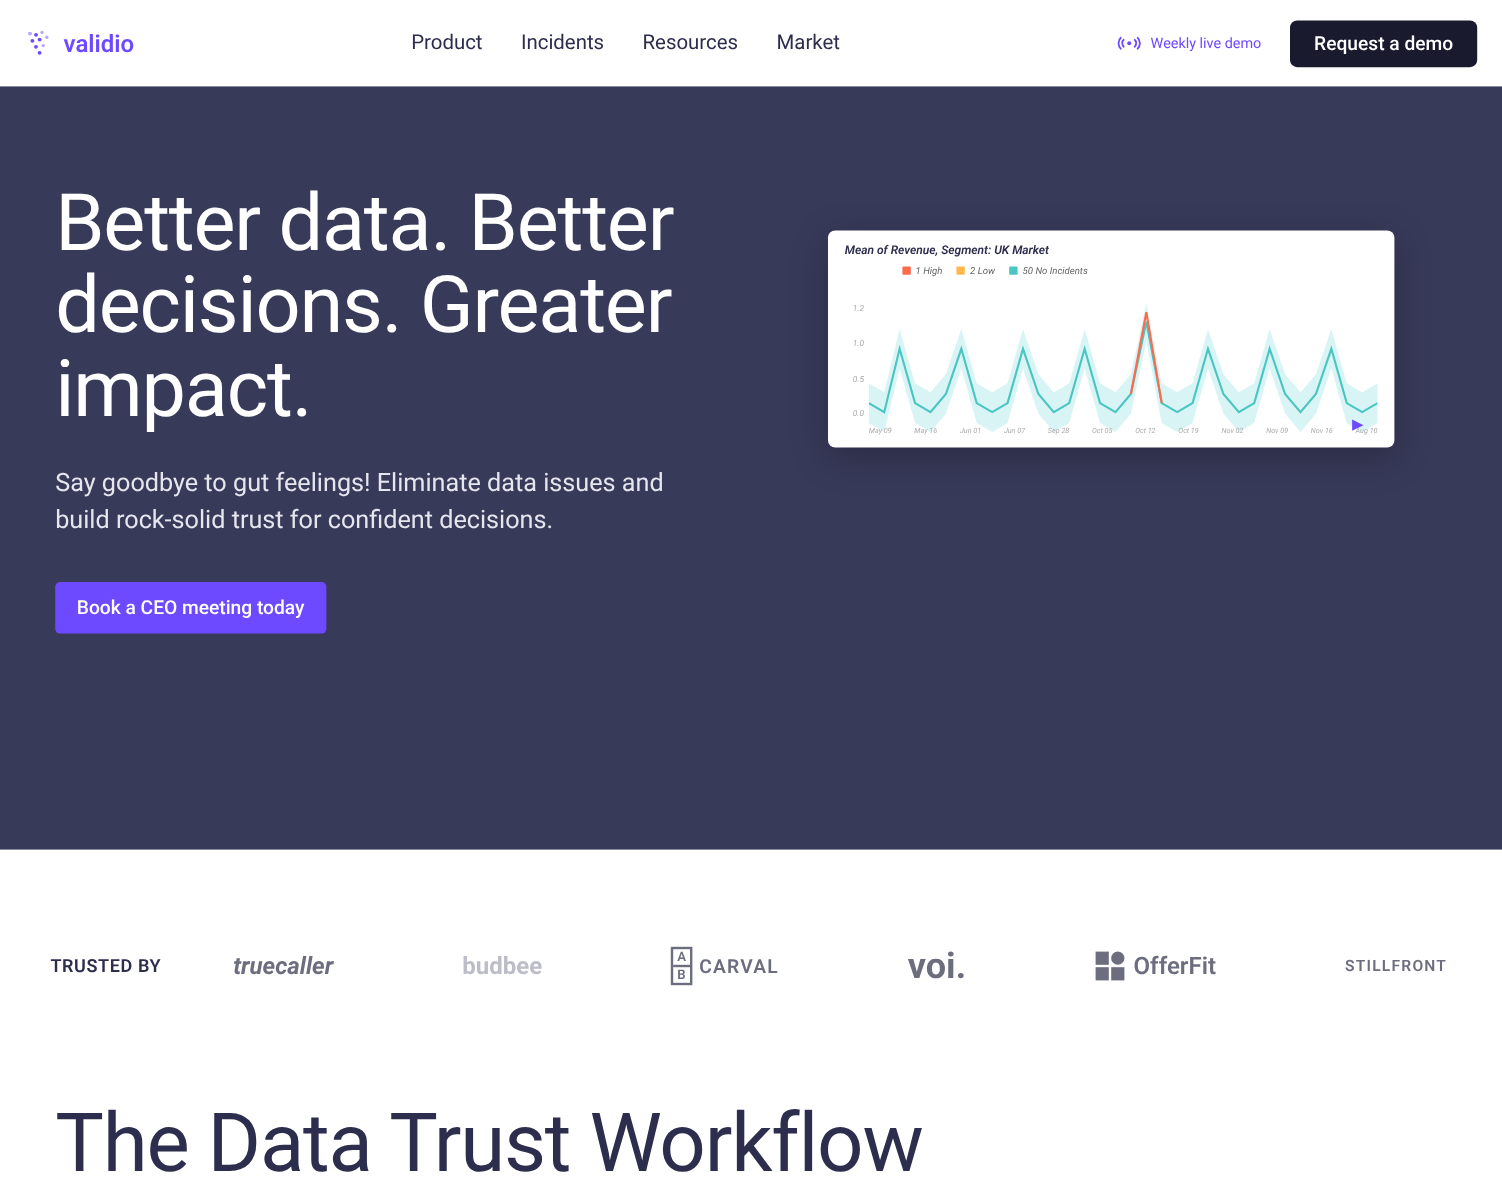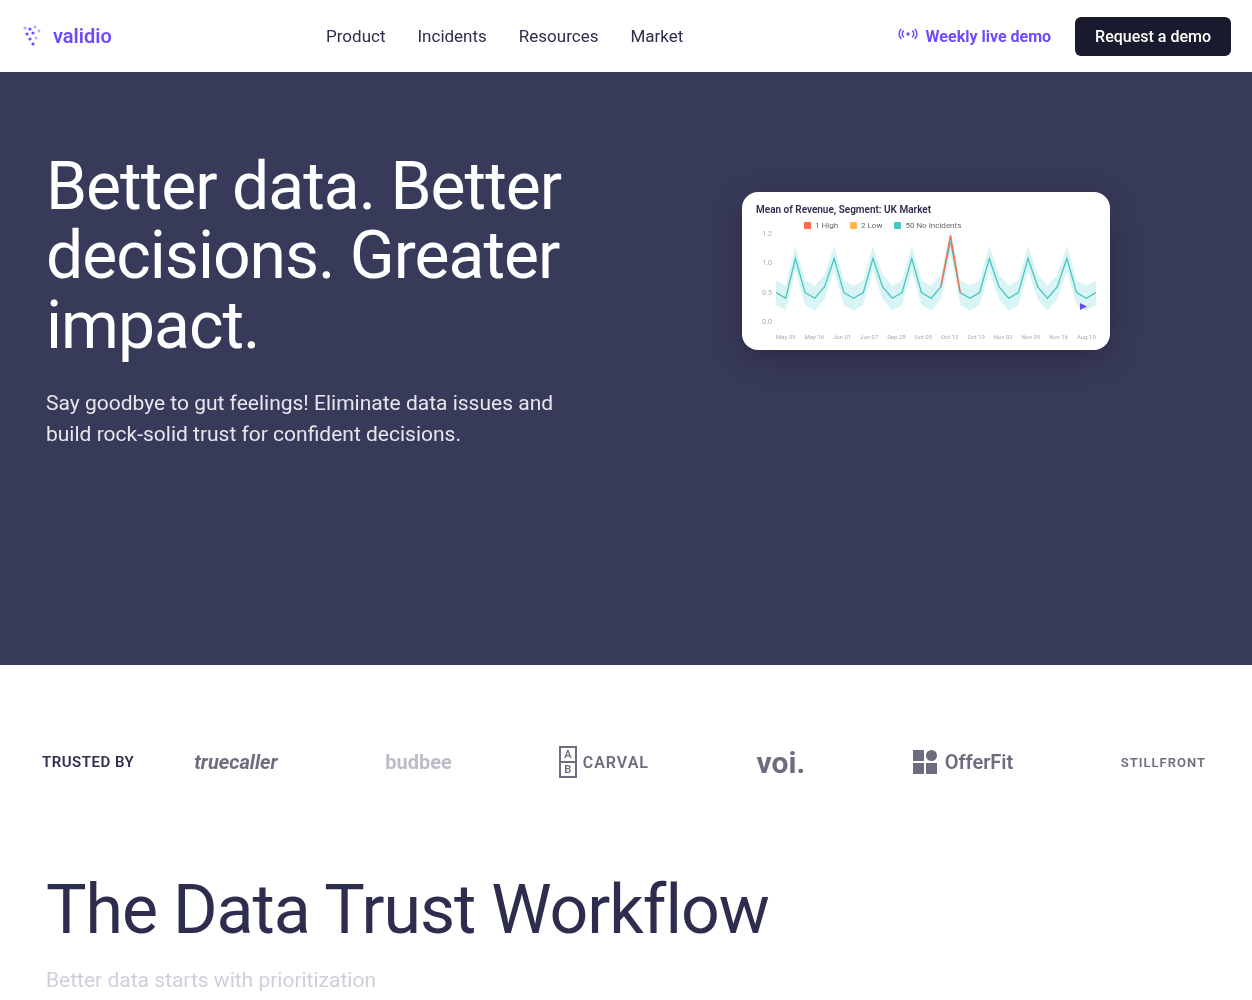--- a/index.html
+++ b/index.html
@@ -50,22 +50,22 @@
     .nav-right {
       display: flex;
       align-items: center;
       gap: 24px;
     }
     .live-demo {
       display: flex;
       align-items: flex-start;
       gap: 8px;
       color: #6d4aff;
-      font-weight: 700;
-      font-size: 16px;
+      font-weight: 400;
+      font-size: 12px;
       cursor: pointer;
     }
     .live-icon {
       width: 20px;
       height: 14px;
       color: #6d4aff;
     }
     .btn-primary {
       background: #1a1a2e;
       color: #fff;
@@ -112,36 +112,37 @@
       cursor: pointer;
     }
     .hero-right {
       flex: 1;
       display: flex;
       justify-content: center;
       padding-top: 40px;
     }
     .chart-card {
       background: #fff;
-      border-radius: 16px;
-      width: 368px;
+      border-radius: 6px;
+      width: 472px;
       padding: 12px 14px 10px 14px;
       box-shadow: 0 8px 30px rgba(0,0,0,0.25);
       color: #2d2d4d;
+      font-style: italic;
     }
     .chart-title {
       font-size: 10px;
       font-weight: 600;
       margin-bottom: 6px;
     }
     .chart-legend {
       display: flex;
       gap: 12px;
       font-size: 8px;
-      margin-bottom: 0;
+      margin-bottom: 23px;
       color: #666;
       padding-left: 48px;
     }
     .leg-item {
       display: flex;
       align-items: center;
       gap: 4px;
     }
     .sw { width: 7px; height: 7px; border-radius: 1px; }
     .sw-high { background: #ff6a4d; }
@@ -284,20 +285,21 @@
       <span>Weekly live demo</span>
     </div>
     <div class="btn-primary">Request a demo</div>
   </div>
 </div>
 
 <div class="hero">
   <div class="hero-left">
     <h1>Better data. Better decisions. Greater impact.</h1>
     <p class="hero-sub">Say goodbye to gut feelings! Eliminate data issues and build rock-solid trust for confident decisions.</p>
+    <div class="btn-accent">Book a CEO meeting today</div>
   </div>
   <div class="hero-right">
     <div class="chart-card">
       <div class="chart-title">Mean of Revenue, Segment: UK Market</div>
       <div class="chart-legend">
         <div class="leg-item">
           <span class="sw sw-high"></span>
           <span>1 High</span>
         </div>
         <div class="leg-item">

